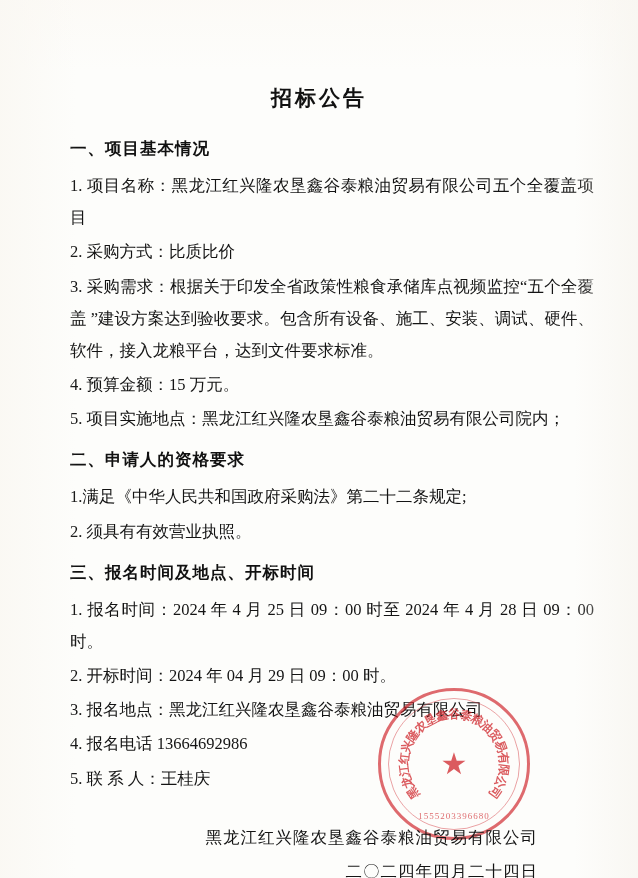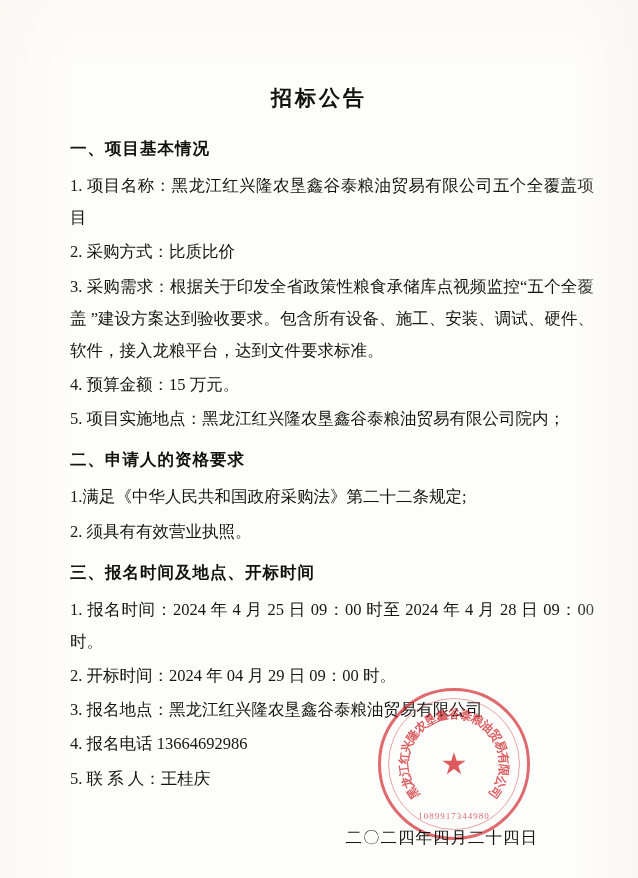--- a/index.html
+++ b/index.html
@@ -167,19 +167,20 @@
         <span style="transform: rotate(27.7778deg) translate(-50%, -58px);">粮</span>
         <span style="transform: rotate(41.6667deg) translate(-50%, -58px);">油</span>
         <span style="transform: rotate(55.5556deg) translate(-50%, -58px);">贸</span>
         <span style="transform: rotate(69.4444deg) translate(-50%, -58px);">易</span>
         <span style="transform: rotate(83.3333deg) translate(-50%, -58px);">有</span>
         <span style="transform: rotate(97.2222deg) translate(-50%, -58px);">限</span>
         <span style="transform: rotate(111.111deg) translate(-50%, -58px);">公</span>
         <span style="transform: rotate(125deg) translate(-50%, -58px);">司</span>
       </div>
     <div class="seal-star">★</div>
-    <div class="seal-bottom">1089917344980</div>
+    <div class="seal-bottom">1555203396680</div>
   </div>
 
   <div class="sign-block">
+    <div class="sign-line">黑龙江红兴隆农垦鑫谷泰粮油贸易有限公司</div>
     <div class="sign-line">二〇二四年四月二十四日</div>
   </div>
 </div>
 
 </body></html>

